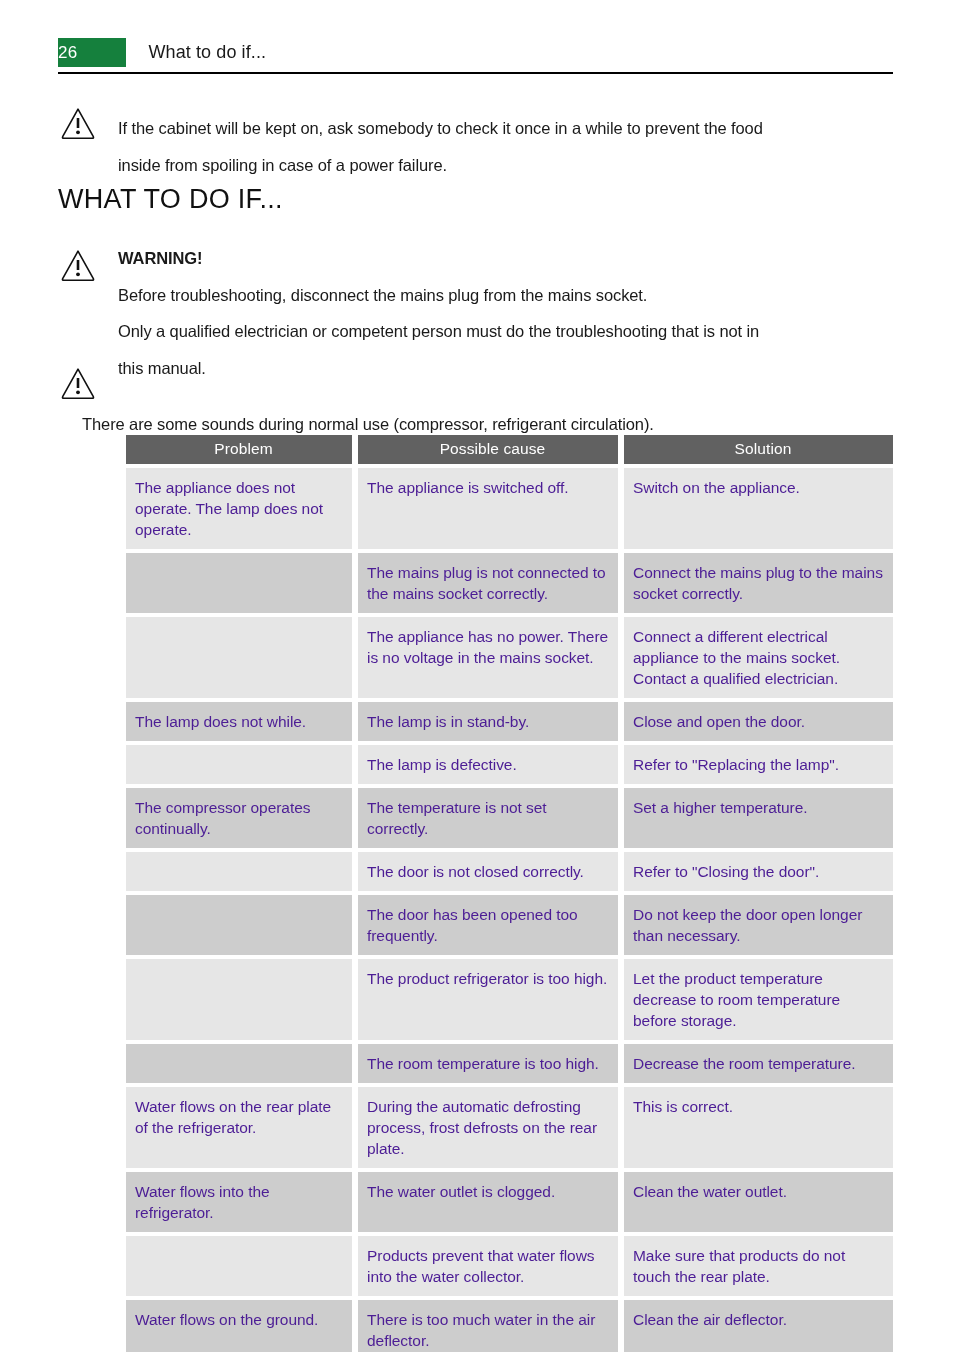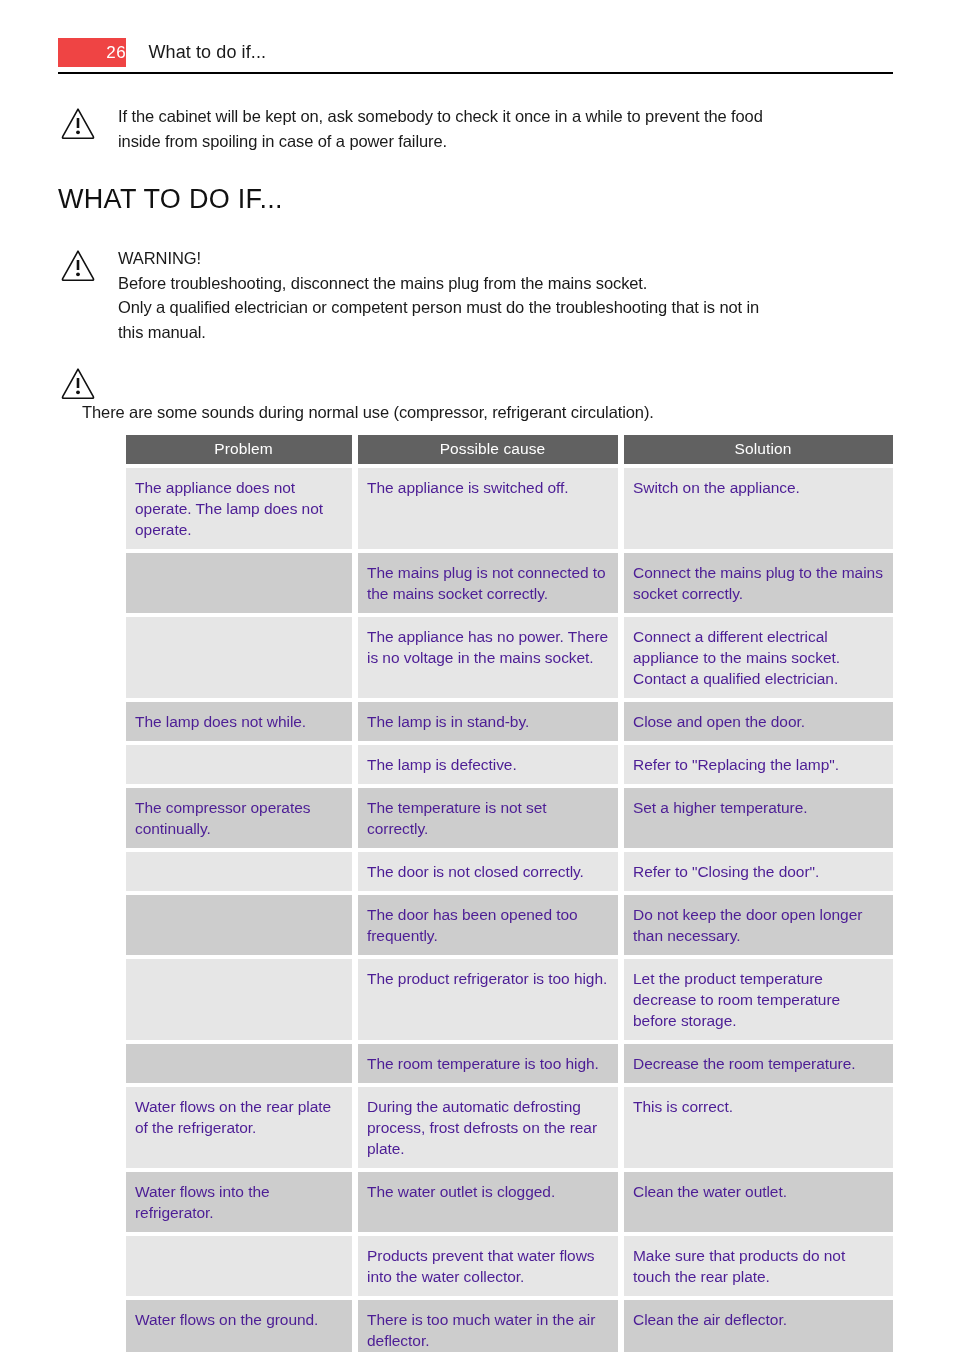--- a/index.html
+++ b/index.html
@@ -22,22 +22,22 @@
     left: 58px;
     top: 38px;
     width: 835px;
     height: 34px;
   }
   .page-number {
     display: inline-block;
     width: 68px;
     height: 29px;
     line-height: 29px;
-    text-align: right;
-    background: #ef4444;
+    text-align: left;
+    background: #15803d;
     color: #ffffff;
     font-size: 17px;
     letter-spacing: 0.4px;
     vertical-align: top;
   }
   .page-header-title {
     display: inline-block;
     margin-left: 18px;
     font-size: 18px;
     line-height: 29px;
@@ -69,24 +69,24 @@
   .warn-icon svg { display: block; }
 
   .note-text {
     margin-left: 22px;
     font-size: 16.5px;
     line-height: 24.5px;
     color: #1a1a1a;
     letter-spacing: -0.1px;
   }
   .note-text .warn-title {
-    font-weight: normal;
+    font-weight: bold;
     display: block;
   }
-  .note-text .line { display: block; }
+  .note-text .line { display: block; margin-top: 12px; }
 
   #note-top   { left: 60px; top: 104px;  width: 830px; }
   #note-warn  { left: 60px; top: 246px;  width: 830px; }
   #note-sound { left: 60px; top: 364px;  width: 830px; flex-direction: column; }
 
   
   .section-title {
     position: absolute;
     left: 58px;
     top: 184px;

